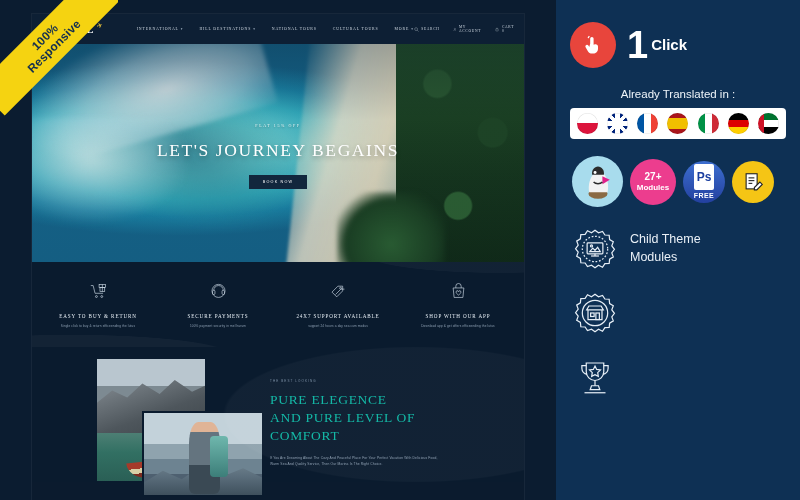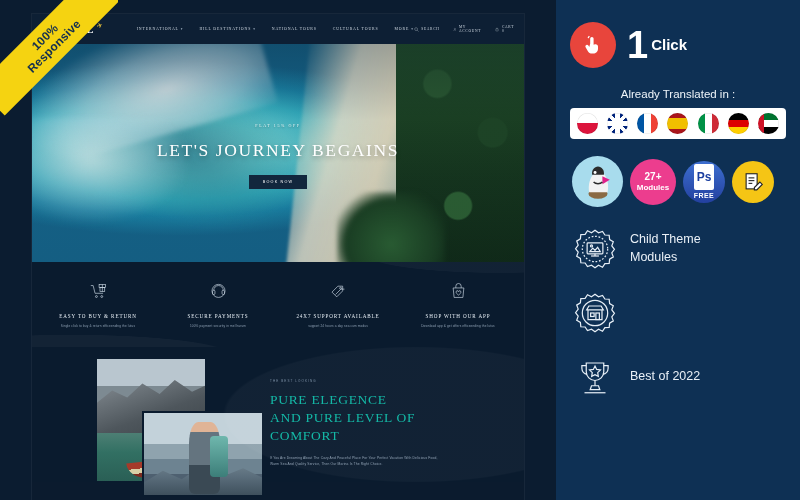--- a/index.html
+++ b/index.html
@@ -449,20 +449,19 @@
             <path d="M14 8h20v10a10 10 0 0 1-20 0z"></path>
             <path d="M14 11H9v3a7 7 0 0 0 6 6.9"></path>
             <path d="M34 11h5v3a7 7 0 0 1-6 6.9"></path>
             <path d="M24 28v6"></path>
             <path d="M18.5 38.5h11l-1.5-4.5h-8z"></path>
             <line x1="12" y1="42" x2="36" y2="42"></line>
             <path d="M24 11.5l1.9 3.9 4.3.6-3.1 3 .7 4.3-3.8-2-3.8 2 .7-4.3-3.1-3 4.3-.6z"></path>
           </svg>
         </div>
         <div class="lbl">
-          <div>Best of 2022</div>
         </div>
       </div>
 
     </div>
   </div>
 
 </div>
 
 </body></html>

